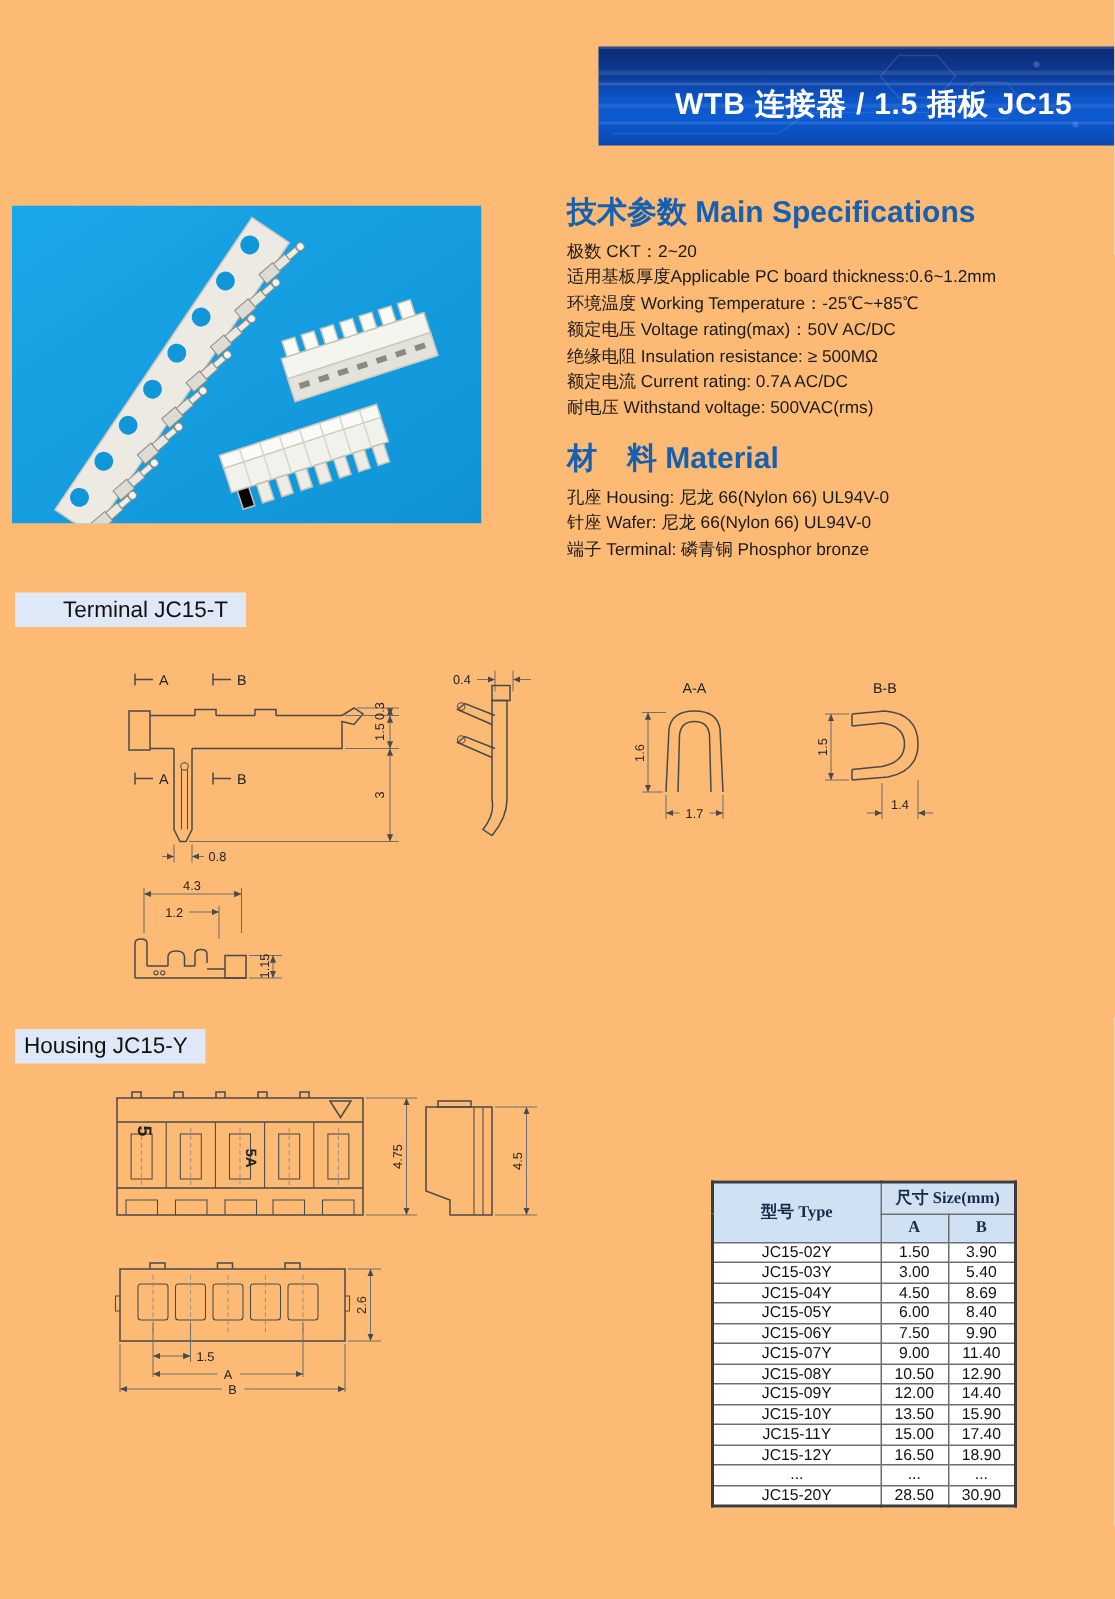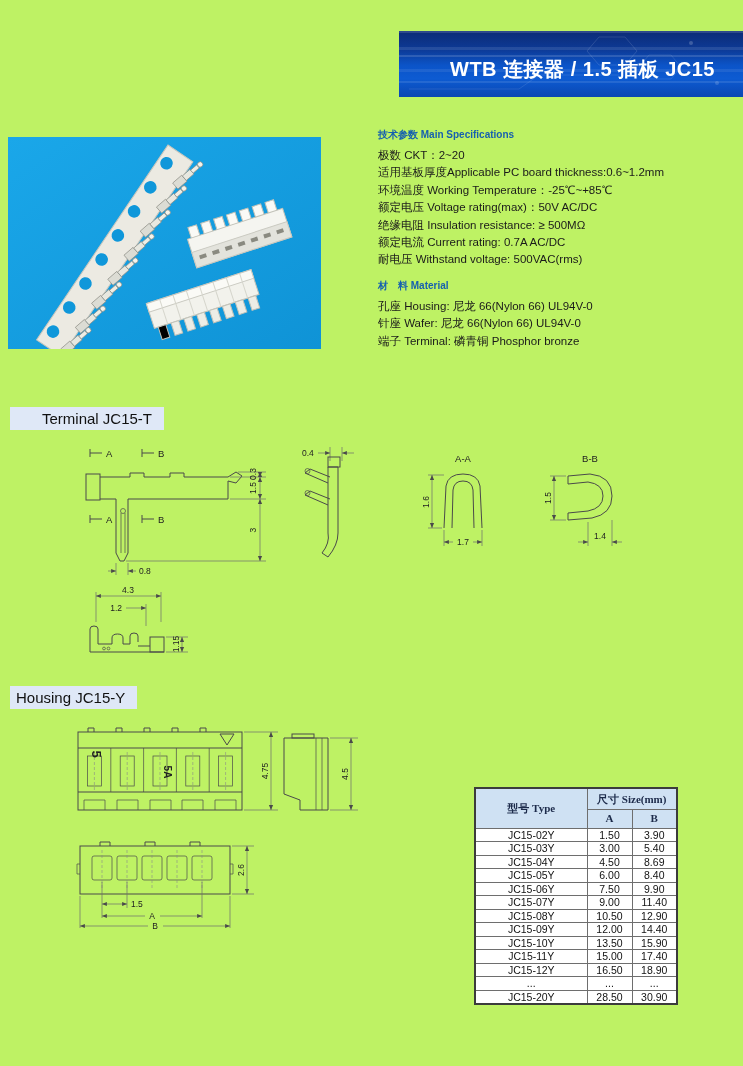--- a/index.html
+++ b/index.html
@@ -1,41 +1,41 @@
 <!DOCTYPE html>
 <html><head>
 <meta charset="utf-8">
 <style>
   * { margin:0; padding:0; box-sizing:border-box; }
   body { background:#ffffff; font-family:"Liberation Sans", sans-serif; }
-  #page { position:relative; width:743px; height:1066px; background:#bef264; overflow:hidden; }
+  #page { position:relative; width:743px; height:1066px; background:#fdba74; overflow:hidden; }
 
   
   .banner { position:absolute; left:399px; top:31px; width:344px; height:66px;
     background:
       linear-gradient(180deg, rgba(255,255,255,0.14) 0 2px, transparent 2px) ,
       linear-gradient(180deg, #0c2b76 0%, #0d3a96 28%, #0b54c8 52%, #0d5bd2 72%, #0a47b2 100%);
     display:flex; align-items:center; justify-content:flex-end; }
   .banner-traces { position:absolute; inset:0; }
   .banner-title { position:relative; color:#ffffff; font-size:20px; font-weight:bold;
     letter-spacing:0.5px; padding-right:28px; padding-top:10px; }
 
   
   .photo { position:absolute; left:8px; top:137px; width:313px; height:212px; }
 
   
   .specs { position:absolute; left:378px; top:128px; width:360px; }
-  .sec-title { color:#1660af; font-size:10px; font-weight:bold; margin-bottom:5px; }
+  .sec-title { color:#1660af; font-size:20px; font-weight:bold; margin-bottom:5px; }
   .spec-line { font-size:11.5px; line-height:17.4px; color:#1a1a1a; }
   .material { margin-top:10px; }
 
   
   .part-heading { position:absolute; background:#dfe8f7; color:#111111;
     font-size:15px; padding:3px 12px 3px 6px; }
-  .h-terminal { left:10px; top:407px;padding-left:32px; }
+  .h-terminal { left:10px; top:395px;padding-left:32px; }
   .h-housing  { left:10px; top:686px; }
 
   
   .drw { position:absolute; }
   .ln   { fill:none; stroke:#4a4a4a; stroke-width:1; }
   .lnt  { fill:none; stroke:#4a4a4a; stroke-width:0.7; }
   .ext  { fill:none; stroke:#6e6e6e; stroke-width:0.7; }
   .dsh  { fill:none; stroke:#8a8a8a; stroke-width:0.6; stroke-dasharray:3,2; }
   .dim  { font-size:8.5px; fill:#222222; font-family:"Liberation Sans",sans-serif; }
   .lbl  { font-size:9.5px; fill:#222222; font-family:"Liberation Sans",sans-serif; }

